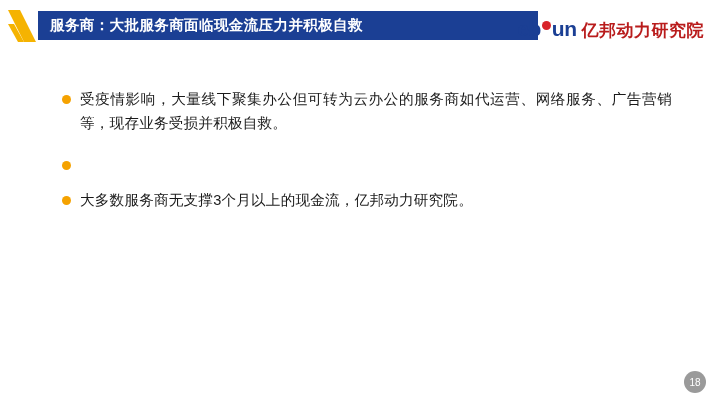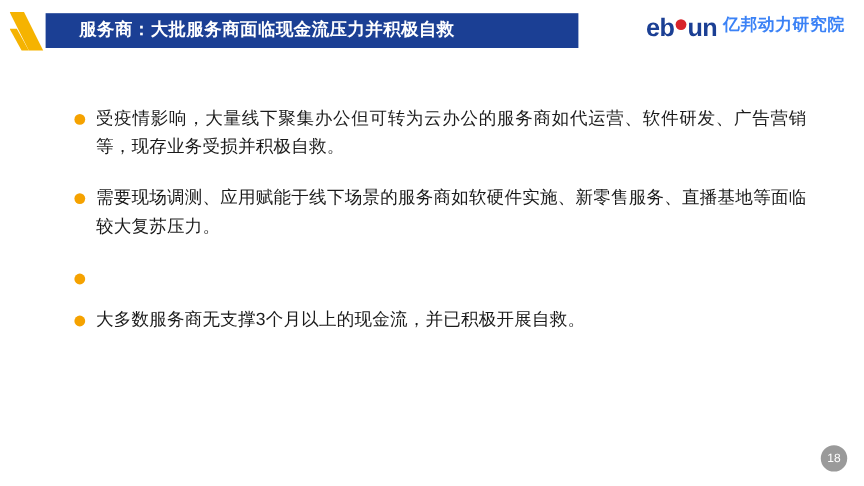--- a/index.html
+++ b/index.html
@@ -29,26 +29,26 @@
     top: 0;
     width: 720px;
     height: 52px;
     background: #ffffff;
   }
   .title-bar {
     position: absolute;
     left: 38px;
     top: 11px;
     height: 29px;
-    width: 444px;
+    width: 500px;
     background: #1b3f94;
     display: flex;
     align-items: center;
     box-sizing: border-box;
-    padding-left: 28px;
+    padding-left: 12px;
   }
   .title-bar .title-text {
     color: #ffffff;
     font-size: 14.5px;
     font-weight: bold;
     letter-spacing: 0.4px;
     line-height: 1;
     white-space: nowrap;
   }
   
@@ -62,42 +62,42 @@
   }
   .gold-mark svg { display: block; }
 
   
   .logo {
     position: absolute;
     right: 16px;
     top: 13px;
     height: 26px;
     display: flex;
-    align-items: flex-start;
+    align-items: flex-end;
   }
   .logo-mark {
     font-size: 21px;
     font-weight: bold;
     color: #1b3f94;
     letter-spacing: -0.5px;
     line-height: 1;
     display: flex;
     align-items: center;
   }
   .logo-mark .dot {
     display: inline-block;
     width: 9px;
     height: 9px;
     border-radius: 50%;
     background: #d8232a;
     margin: 0 1px 6px 1px;
   }
   .logo-cn {
-    font-size: 14px;
-    color: #3b82f6;
+    font-size: 17px;
+    color: #b91c1c;
     font-weight: bold;
     margin-left: 5px;
     letter-spacing: 0.5px;
     line-height: 1;
   }
 
   
   .content {
     position: absolute;
     left: 62px;
@@ -168,35 +168,31 @@
       </span>
       <span class="logo-cn">亿邦动力研究院</span>
     </div>
 
   </div>
 
   <div class="content">
 
     <div class="bullet-row">
       <span class="bullet-dot"></span>
-      <span class="bullet-text">受疫情影响，大量线下聚集办公但可转为云办公的服务商如代运营、软件研发、广告营销等，现存业务受损并积极自救。</span>
+      <span class="bullet-text">受疫情影响，大量线下聚集办公但可转为云办公的服务商如代运营、网络服务、广告营销等，现存业务受损并积极自救。</span>
     </div>
 
-    <div class="bullet-row">
-      <span class="bullet-dot"></span>
-      <span class="bullet-text">需要现场调测、应用赋能于线下场景的服务商如软硬件实施、新零售服务、直播基地等面临较大复苏压力。</span>
-    </div>
 
     <div class="bullet-row">
       <span class="bullet-dot"></span>
     </div>
 
 
     <div class="bullet-row">
       <span class="bullet-dot"></span>
-      <span class="bullet-text">大多数服务商无支撑3个月以上的现金流，并已积极开展自救。</span>
+      <span class="bullet-text">大多数服务商无支撑3个月以上的现金流，亿邦动力研究院。</span>
     </div>
 
   </div>
 
   <div class="page-badge">18</div>
 
 </div>
 
 </body></html>

